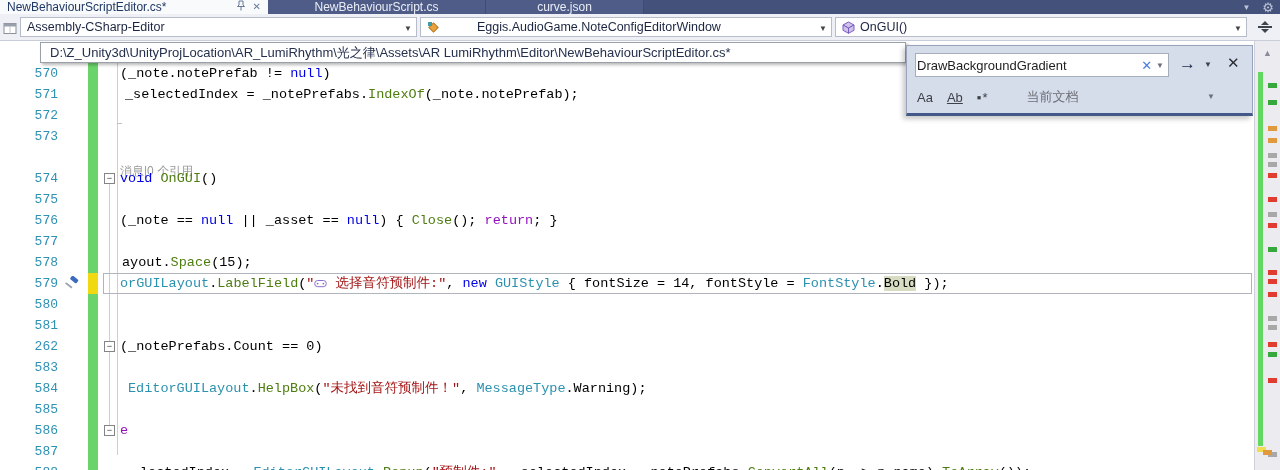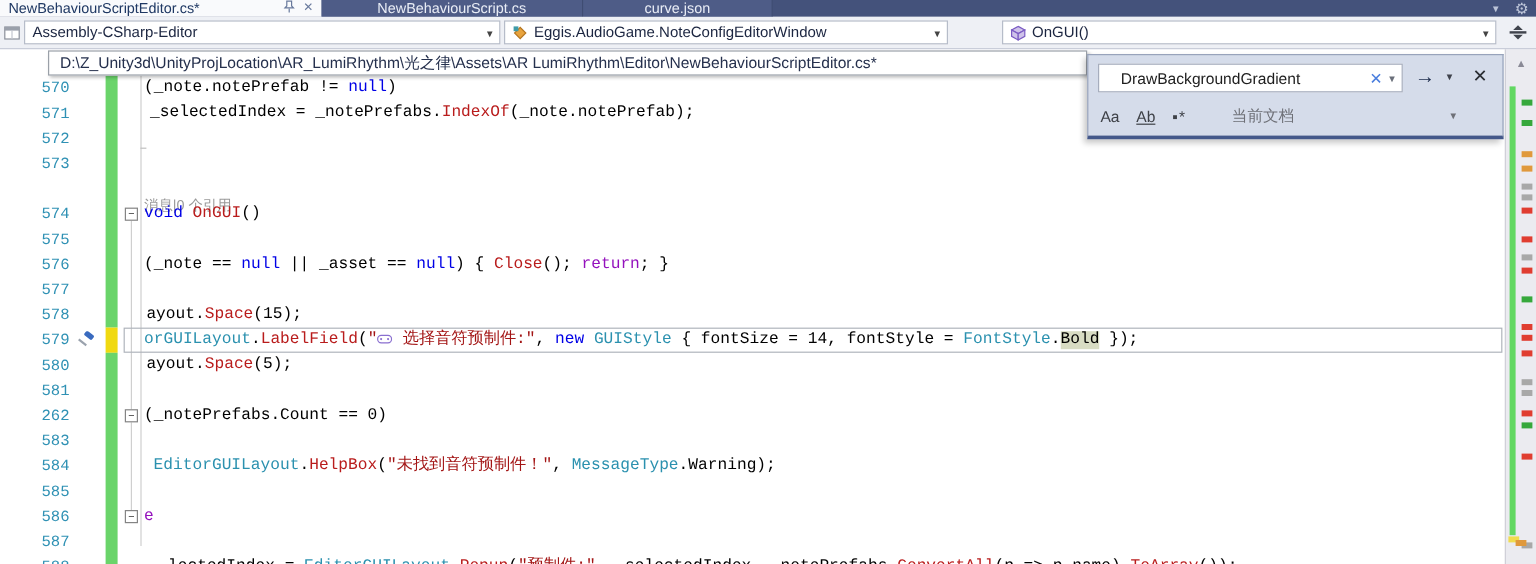--- a/index.html
+++ b/index.html
@@ -32,21 +32,21 @@
   .tooltip{position:absolute;left:40px;top:42px;width:866px;height:21px;background:#fff;border:1px solid #9aa0a8;
            box-shadow:2px 2px 3px rgba(0,0,0,.28);font-size:13px;color:#25304d;line-height:20px;
            padding-left:9px;box-sizing:border-box;z-index:30;white-space:nowrap;overflow:hidden;}
 
   
   .search-panel{position:absolute;left:906px;top:45px;width:347px;height:71px;background:#d5dcea;
                 border:1px solid #98a3bb;border-bottom:3px solid #44588a;box-sizing:border-box;
                 box-shadow:-3px 3px 5px rgba(0,0,0,.22);z-index:40;}
   .search-box{position:absolute;left:8px;top:7px;width:254px;height:24px;background:#fff;border:1px solid #a6adbd;
               box-sizing:border-box;display:flex;align-items:center;}
-  .search-box input{border:none;outline:none;flex:1;height:20px;font-size:13px;padding:0 18px;color:#1e1e1e;
+  .search-box input{border:none;outline:none;flex:1;height:20px;font-size:13px;padding:0 1px;color:#1e1e1e;
                     font-family:"Liberation Sans",sans-serif;background:transparent;min-width:0;}
   .sb-clear{color:#4a7ede;font-size:13px;padding:0 4px;cursor:default;}
   .sb-chev{color:#6a6f7a;font-size:8px;padding-right:4px;}
   .find-next{position:absolute;left:272px;top:7px;font-size:17px;line-height:22px;color:#1b2a4a;font-weight:bold;}
   .fn-chev{position:absolute;left:297px;top:14px;font-size:8px;color:#3f434c;}
   .sp-close{position:absolute;left:320px;top:8px;font-size:15px;color:#2b2e33;}
   .sp-row2{position:absolute;left:10px;top:40px;height:22px;display:flex;align-items:center;gap:14px;font-size:13px;color:#3e4147;}
   .tog-word{text-decoration:underline;}
   .tog-regex{letter-spacing:1px;}
   .sp-scope{color:#6e7077;margin-left:24px;}
@@ -61,21 +61,21 @@
   .guide{position:absolute;width:1px;background:#cfcfcf;}
   .guide.inner{left:117px;top:22px;height:392px;}
   .guide.outer{left:109px;top:137px;height:252px;}
   .foot{position:absolute;left:117px;top:78px;width:5px;height:4px;border-bottom:1px solid #c0c0c0;}
 
   .code-row{position:absolute;left:0;right:0;height:21px;font-family:"Liberation Mono","DejaVu Sans Mono",monospace;
             font-size:13.5px;line-height:21px;white-space:pre;}
   .lnum{position:absolute;left:0;width:58px;text-align:right;color:#2f91b4;font-size:13px;}
   .codetext{position:absolute;left:120px;}
   .codelens-text{color:#9a9a9a;font-size:12px;font-family:"Liberation Sans",sans-serif;}
-  .c-d{color:#000;} .c-k{color:#0000e6;} .c-t{color:#2b91af;} .c-m{color:#b91c1c;}
+  .c-d{color:#000;} .c-k{color:#0000e6;} .c-t{color:#2b91af;} .c-m{color:#4d7c0f;}
   .c-s{color:#a31515;} .c-p{color:#9411bd;} .c-hl{color:#000;background:#d8dcc3;}
   .foldbox{position:absolute;left:104px;top:5px;width:11px;height:11px;box-sizing:border-box;border:1px solid #848484;
            background:#fff;font-size:9px;line-height:8px;text-align:center;color:#333;z-index:2;font-family:"Liberation Sans",sans-serif;}
   .code-row.current::after{content:"";position:absolute;left:103px;right:2px;top:0;bottom:0;border:1px solid #b0b4bc;pointer-events:none;}
   .screwdriver{position:absolute;left:64px;top:3px;}
   .gp-icon{display:inline-block;vertical-align:-1px;}
 
   
   .scrollbar{position:absolute;right:0;top:41px;width:26px;height:429px;background:#ebebf0;border-left:1px solid #d0d0d8;box-sizing:border-box;z-index:10;}
   .sb-up{position:absolute;top:7px;left:0;right:0;text-align:center;color:#8a8a96;font-size:9px;}
@@ -115,21 +115,21 @@
       <svg width="14" height="13" viewBox="0 0 14 13">
           <rect x="1" y="1.5" width="12" height="10" fill="#fff" stroke="#8a8f9a"></rect>
           <rect x="1" y="1.5" width="12" height="3" fill="#9aa0ab"></rect>
           <line x1="7" y1="4.5" x2="7" y2="11.5" stroke="#c3c7cf"></line>
         </svg>
     </span>
     <div class="combo" style="left:20px;width:397px;">
       <span>Assembly-CSharp-Editor</span>
       <span class="c-arrow">▼</span>
     </div>
-    <div class="combo" style="left:420px;width:370px;">
+    <div class="combo" style="left:420px;width:412px;gap:32px;">
       <span class="cicon">
         <svg width="13" height="13" viewBox="0 0 13 13">
             <rect x="3.2" y="3.2" width="6.6" height="6.6" transform="rotate(45 6.5 6.5)" fill="#e8a33d" stroke="#b5751f"></rect>
             <rect x="1" y="1" width="4" height="4" fill="#3f9ba8"></rect>
           </svg>
       </span>
       <span>Eggis.AudioGame.NoteConfigEditorWindow</span>
       <span class="c-arrow">▼</span>
     </div>
     <div class="combo" style="left:835px;width:412px;">
@@ -171,21 +171,21 @@
         <div class="code-row" style="top: 190px;"><span class="lnum">577</span><span class="codetext" style="padding-left: 0px;"></span></div>
         <div class="code-row" style="top: 211px;"><span class="lnum">578</span><span class="codetext" style="padding-left: 2px;"><span class="c-d">ayout.</span><span class="c-m">Space</span><span class="c-d">(15);</span></span></div>
         <div class="code-row current" style="top: 232px;"><span class="lnum">579</span><span class="screwdriver"><svg width="15" height="15" viewBox="0 0 15 15">
               <rect x="6.5" y="1" width="8" height="4.5" rx="1.3" transform="rotate(38 10 3)" fill="#3a6bbf"></rect>
               <rect x="1" y="8.5" width="8" height="1.8" transform="rotate(38 5 9)" fill="#9aa2ad"></rect>
             </svg></span><span class="codetext" style="padding-left: 0px;"><span class="c-t">orGUILayout</span><span class="c-d">.</span><span class="c-m">LabelField</span><span class="c-d">(</span><span class="c-s">"</span><span class="gp-icon"><svg width="13" height="10" viewBox="0 0 13 10">
                 <rect x="0.7" y="2.5" width="11.6" height="6.2" rx="3" fill="none" stroke="#8a6fd0"></rect>
                 <circle cx="3.6" cy="5.6" r="0.9" fill="#8a6fd0"></circle>
                 <circle cx="9.4" cy="5.6" r="0.9" fill="#8a6fd0"></circle>
               </svg></span><span class="c-s"> 选择音符预制件:"</span><span class="c-d">, </span><span class="c-k">new</span><span class="c-d"> </span><span class="c-t">GUIStyle</span><span class="c-d"> { fontSize = 14, fontStyle = </span><span class="c-t">FontStyle</span><span class="c-d">.</span><span class="c-hl">Bold</span><span class="c-d"> });</span></span></div>
-        <div class="code-row" style="top: 253px;"><span class="lnum">580</span><span class="codetext" style="padding-left: 2px;"><span class="c-d">ayout.</span><span class="c-m">Space</span><span class="c-d">(5);</span></span></div>
+        <div class="code-row" style="top: 253px;"><span class="lnum">580</span></div>
         <div class="code-row" style="top: 274px;"><span class="lnum">581</span><span class="codetext" style="padding-left: 0px;"></span></div>
         <div class="code-row" style="top: 295px;"><span class="lnum">262</span><span class="foldbox">−</span><span class="codetext" style="padding-left: 0px;"><span class="c-d">(_notePrefabs.Count == 0)</span></span></div>
         <div class="code-row" style="top: 316px;"><span class="lnum">583</span><span class="codetext" style="padding-left: 0px;"></span></div>
         <div class="code-row" style="top: 337px; text-decoration: underline;"><span class="lnum">584</span><span class="codetext" style="padding-left: 8px;"><span class="c-t">EditorGUILayout</span><span class="c-d">.</span><span class="c-m">HelpBox</span><span class="c-d">(</span><span class="c-s">"未找到音符预制件！"</span><span class="c-d">, </span><span class="c-t">MessageType</span><span class="c-d">.Warning);</span></span></div>
         <div class="code-row" style="top: 358px;"><span class="lnum">585</span><span class="codetext" style="padding-left: 0px;"></span></div>
         <div class="code-row" style="top: 379px;"><span class="lnum">586</span><span class="foldbox">−</span><span class="codetext" style="padding-left: 0px;"><span class="c-p">e</span></span></div>
         <div class="code-row" style="top: 400px;"><span class="lnum">587</span><span class="codetext" style="padding-left: 0px;"></span></div>
         <div class="code-row" style="top: 421px;"><span class="lnum">588</span><span class="codetext" style="padding-left: 20px;"><span class="c-d">lectedIndex = </span><span class="c-t">EditorGUILayout</span><span class="c-d">.</span><span class="c-m">Popup</span><span class="c-d">(</span><span class="c-s">"预制件:"</span><span class="c-d">, _selectedIndex, _notePrefabs.</span><span class="c-m">ConvertAll</span><span class="c-d">(p =&gt; p.name).</span><span class="c-m">ToArray</span><span class="c-d">());</span></span></div>
       </div>
   </div>

